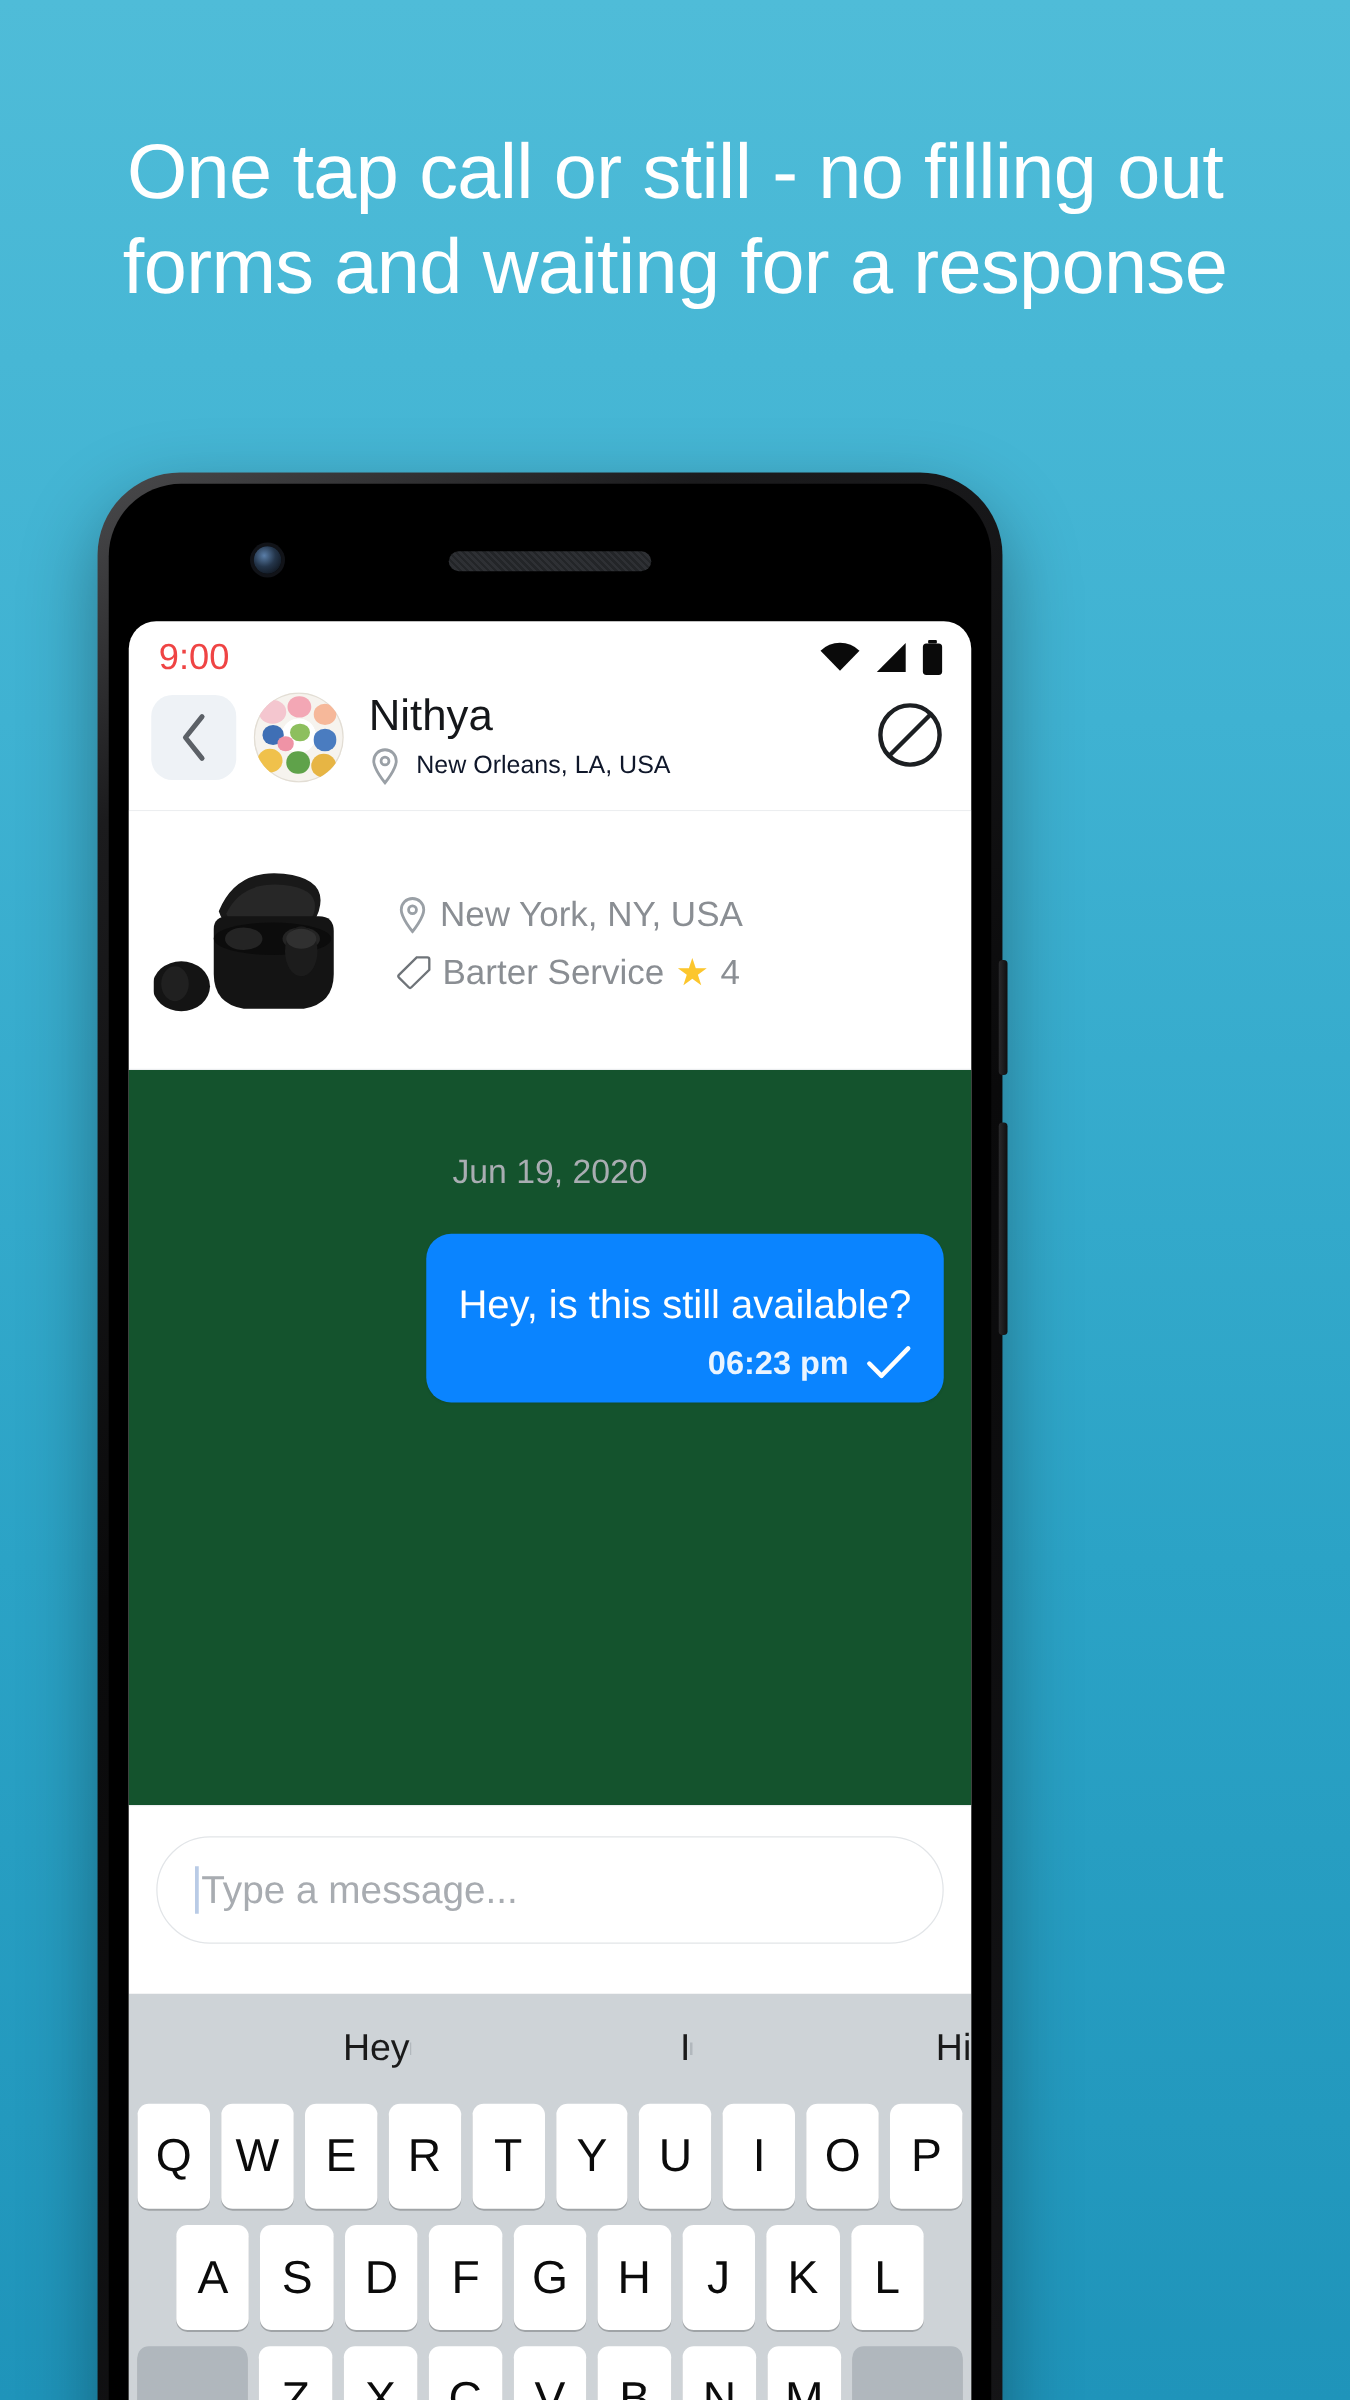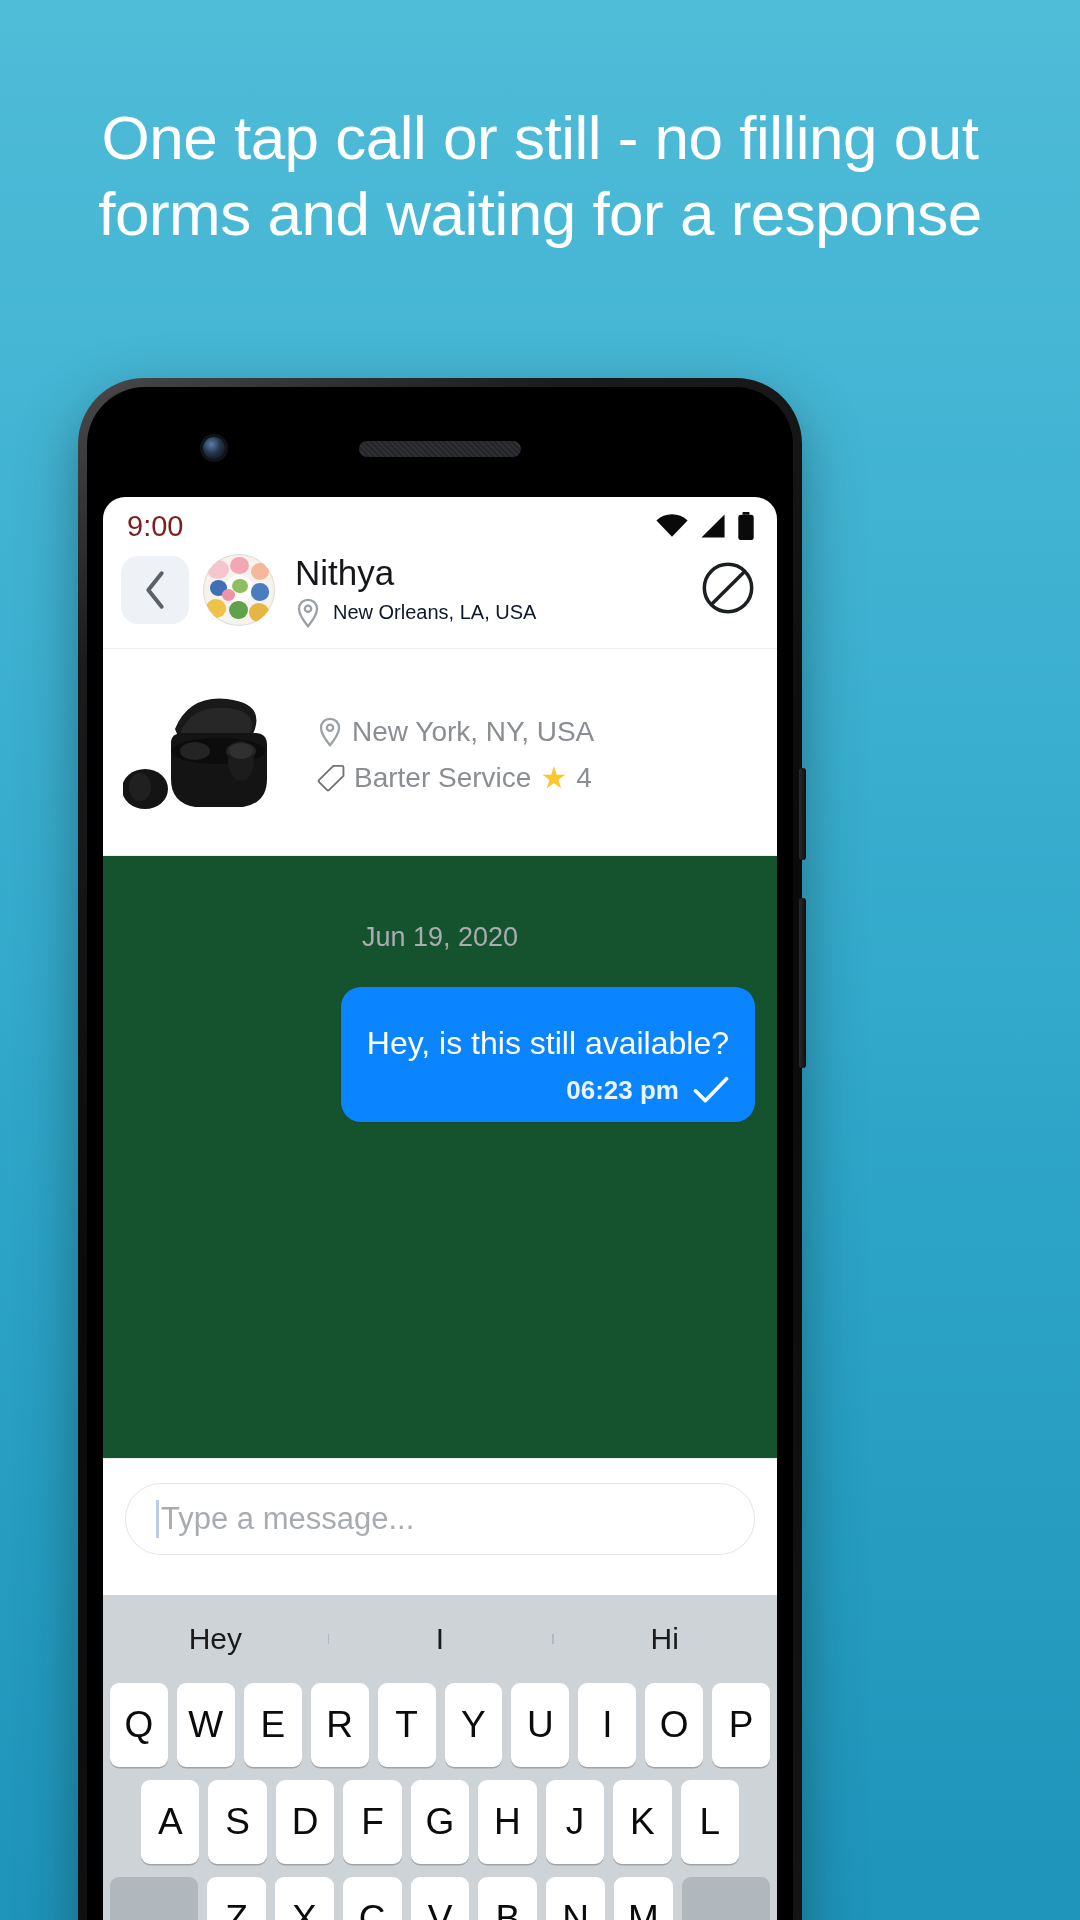--- a/index.html
+++ b/index.html
@@ -60,21 +60,21 @@
     overflow:hidden; position:relative;
     display:flex; flex-direction:column;
   }
 
   
   .statusbar {
     height:52px; display:flex; align-items:center;
     justify-content:space-between; padding:6px 22px 0 24px;
     flex:0 0 auto;
   }
-  .status-time { font-size:29px; font-weight:400; color:#7f1d1d; }
+  .status-time { font-size:29px; font-weight:400; color:#ef4444; }
   .status-icons { display:flex; align-items:center; gap:9px; }
 
   
   .chat-header {
     display:flex; align-items:center; padding:4px 22px 20px 18px;
     border-bottom:1.5px solid #eceef0; flex:0 0 auto;
   }
   .back-btn {
     width:68px; height:68px; border-radius:17px; background:#eef2f6;
     display:flex; align-items:center; justify-content:center; flex:0 0 auto;
@@ -129,33 +129,33 @@
     gap:14px; margin-top:12px;
   }
   .bubble-time { font-size:26px; font-weight:700; color:#eaf4ff; }
 
   
   .composer {
     flex:0 0 auto; background:#fff; padding:24px 22px 40px 22px;
     border-top:1.5px solid #eceef0;
   }
   .input-pill {
-    height:72px; border:1.5px solid #e2e5e8; border-radius:43px;
+    height:86px; border:1.5px solid #e2e5e8; border-radius:43px;
     display:flex; align-items:center; padding:0 30px;
   }
   .caret { width:3px; height:38px; background:#b9cbe6; margin-right:2px; }
   .placeholder { font-size:31px; color:#a8acb1; }
 
   
   .keyboard { flex:0 0 auto; background:#ced3d7; padding-bottom:4px; }
   .suggest {
     display:flex; height:88px; align-items:center;
   }
   .suggest-item {
-    flex:1 1 0; text-align:center; font-size:30px; color:#1a1a1a;
+    flex:1 1 0; text-align:right; font-size:30px; color:#1a1a1a;
     position:relative;
   }
   .suggest-item + .suggest-item::before {
     content:""; position:absolute; left:0; top:12px; bottom:12px;
     width:1.5px; background:#b2b8bd;
   }
   .krow { display:flex; justify-content:center; gap:9px; padding:0 7px 13px 7px; }
   .krow.r2 { padding-left:38px; padding-right:38px; }
   .key {
     flex:1 1 0; height:84px; background:#fff; border-radius:9px;

